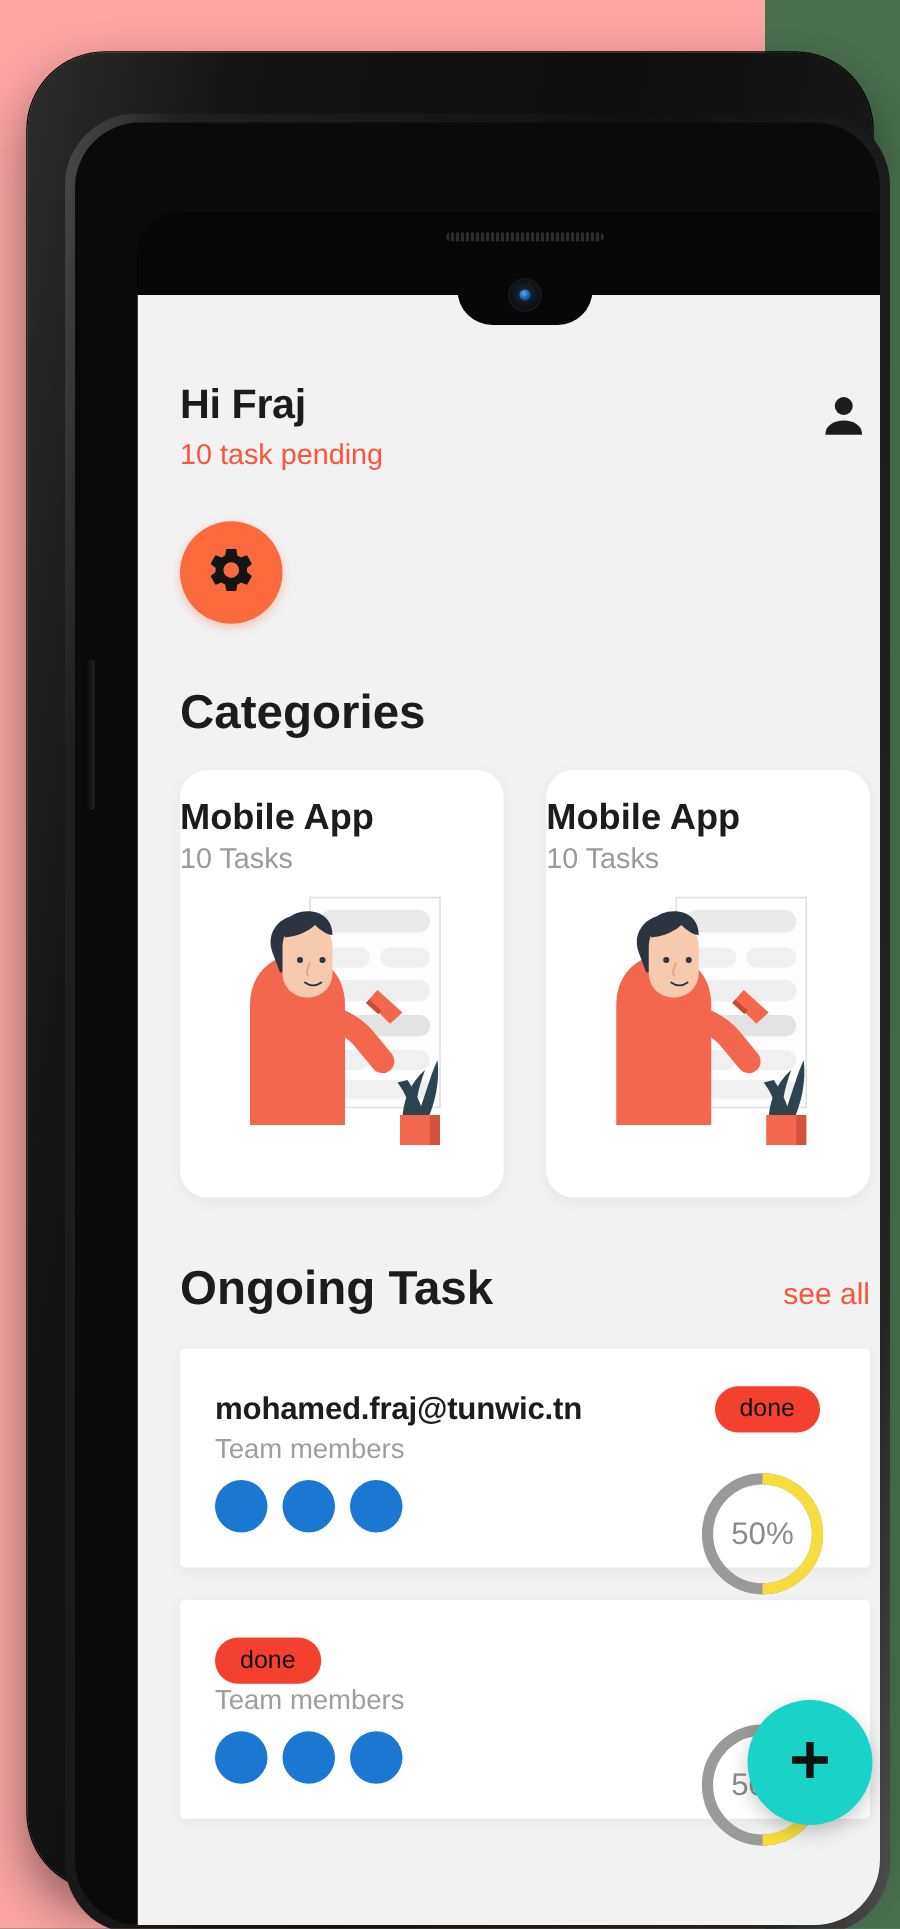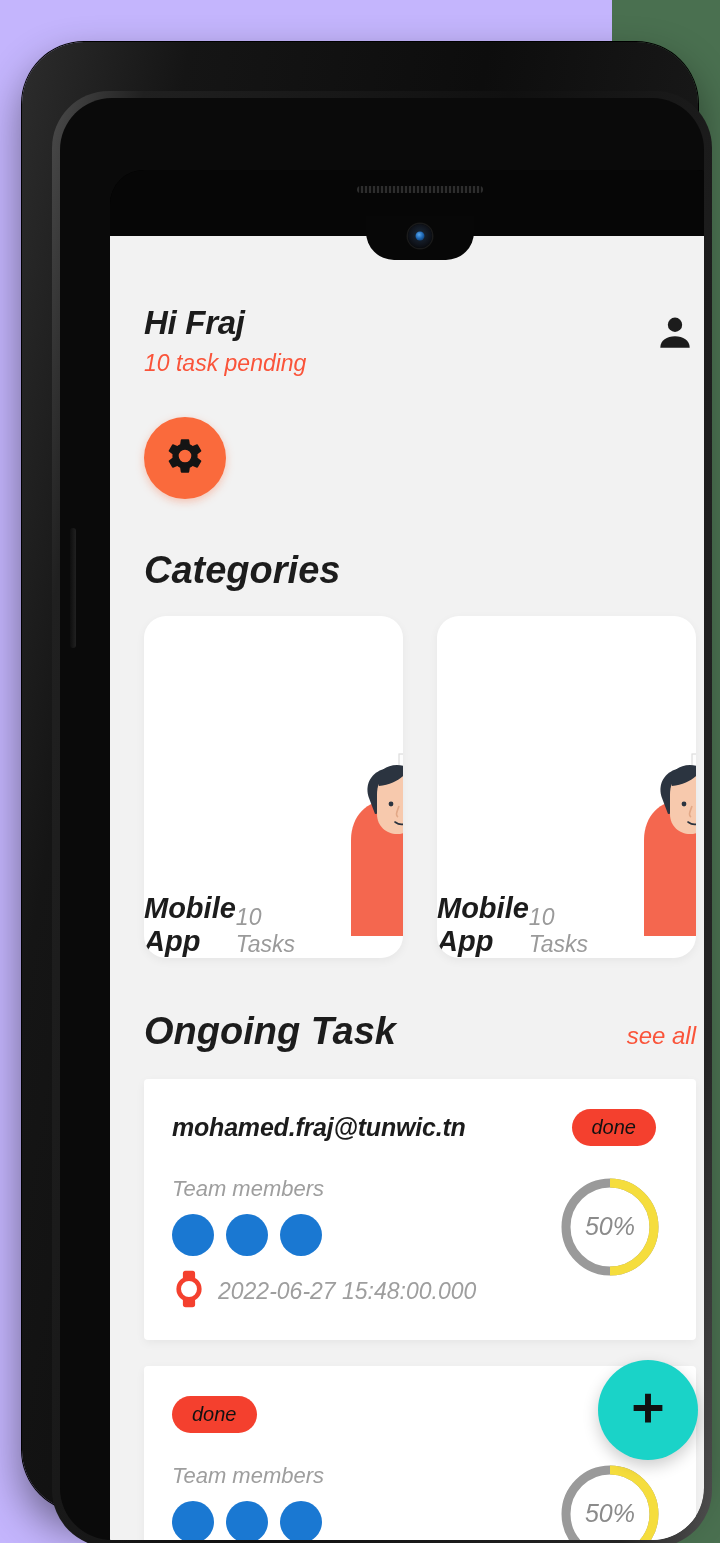--- a/index.html
+++ b/index.html
@@ -2,21 +2,21 @@
 <html><head>
 <meta charset="utf-8">
 <style>
   * { margin:0; padding:0; box-sizing:border-box; }
   html, body {
     width:720px; height:1543px;
     background:#4a7050;
     font-family:"Liberation Sans", sans-serif;
     overflow:hidden;
   }
-  .stage { position:relative; width:612px; height:1543px; background:#c4b5fd;font-style:italic; }
+  .stage { position:relative; width:612px; height:1543px; background:#fca5a5; }
 
   
   .phone-outer{
     position:absolute; left:22px; top:42px; width:676px; height:1470px;
     border-radius:62px;
     background:linear-gradient(100deg,#2c2c2c 0%,#151515 18%,#0d0d0d 50%,#1b1b1b 82%,#343434 100%);
     box-shadow:0 0 0 1px #000, 0 18px 40px rgba(0,0,0,.45);
   }
   .phone-mid{
     position:absolute; left:30px; top:49px; width:660px; height:1456px;
@@ -99,21 +99,21 @@
   }
 
   .sec-title{ font-size:38px; font-weight:bold; color:#1c1c1c; }
   .cat-head{ padding:50px 34px 0 34px; }
 
   .cards{ display:flex; gap:34px; padding:24px 34px 0 34px; }
   .cat-card{
     flex:1; height:342px; background:#fff; border-radius:22px;
     box-shadow:0 3px 10px rgba(0,0,0,.05);
     padding:22px 0 0 0; overflow:hidden;
-    display:flex; flex-direction:row; align-items:flex-end;
+    display:flex; flex-direction:column; align-items:flex-start;
   }
   .cat-name{ font-size:29px; font-weight:bold; color:#1c1c1c; }
   .cat-count{ font-size:23px; color:#9a9a9a; margin-top:2px; }
   .illus{ margin-top:6px; }
 
   .ongoing-head{
     display:flex; align-items:baseline; justify-content:space-between;
     padding:52px 34px 0 34px;
   }
   .see-all{ font-size:24px; color:#fa543a; }
@@ -122,21 +122,21 @@
     margin:26px 34px 0 34px; background:#fff; border-radius:4px;
     padding:30px 40px 28px 28px; position:relative;
     box-shadow:0 3px 10px rgba(0,0,0,.05);
   }
   .task-top{ display:flex; align-items:center; justify-content:space-between; }
   .task-email{ font-size:25px; font-weight:bold; color:#1c1c1c; letter-spacing:-.2px; }
   .badge{
     background:#f4402e; color:#111; font-size:20px;
     padding:7px 20px; border-radius:20px;
   }
-  .members-label{ font-size:22px; color:#9e9e9e; margin-top:30px; }
+  .members-label{ font-size:22px; color:#9e9e9e; }
   .avatars{ display:flex; gap:12px; margin-top:12px; }
   .av{ width:42px; height:42px; border-radius:50%; background:#1a78d2; }
   .timerow{ display:flex; align-items:center; gap:12px; margin-top:14px; }
   .timetext{ font-size:23px; color:#9e9e9e; }
   .ring{ position:absolute; right:34px; top:96px; }
   .ring-pct{ font-size:25px; fill:#8b8b8b; }
 
   .fab{
     position:absolute; right:32px; bottom:112px;
     width:100px; height:100px; border-radius:50%;
@@ -282,30 +282,20 @@
             <div class="task-top">
               <div class="task-email">mohamed.fraj@tunwic.tn</div>
               <div class="badge">done</div>
             </div>
             <div class="members-label">Team members</div>
             <div class="avatars">
               <div class="av"></div>
               <div class="av"></div>
               <div class="av"></div>
             </div>
-            <div class="timerow">
-              <span>
-                <svg width="34" height="38" viewBox="0 0 24 28" aria-hidden="true">
-                  <rect x="7.5" y="0.5" width="9" height="7" rx="2" fill="#f4402e"></rect>
-                  <rect x="7.5" y="20.5" width="9" height="7" rx="2" fill="#f4402e"></rect>
-                  <circle cx="12" cy="14" r="7.6" fill="none" stroke="#f4402e" stroke-width="3.4"></circle>
-                </svg>
-              </span>
-              <span class="timetext">2022-06-27 15:48:00.000</span>
-            </div>
             <div class="ring">
               <svg width="104" height="104" viewBox="0 0 104 104" aria-hidden="true">
                 <circle cx="52" cy="52" r="44" fill="none" stroke="#9a9a9a" stroke-width="9"></circle>
                 <path d="M52 8a44 44 0 0 1 0 88" fill="none" stroke="#f5dd3d" stroke-width="9"></path>
                 <text class="ring-pct" x="52" y="60" text-anchor="middle">50%</text>
               </svg>
             </div>
           </div>
 
           <div class="task-card">

